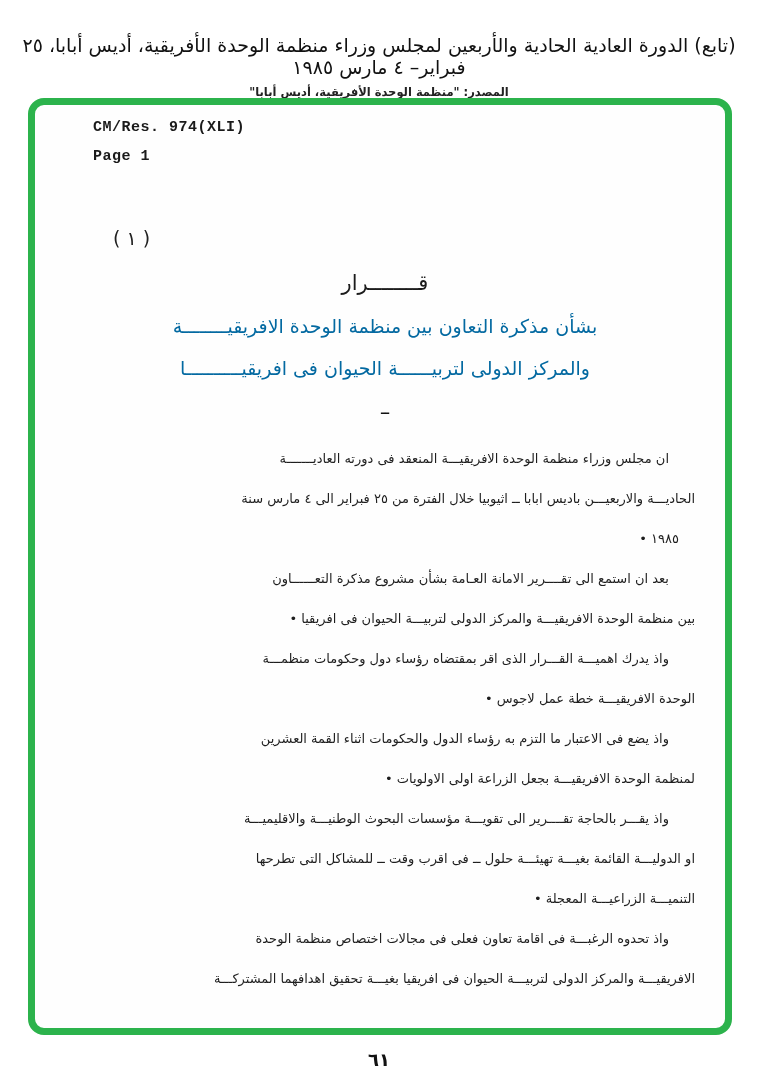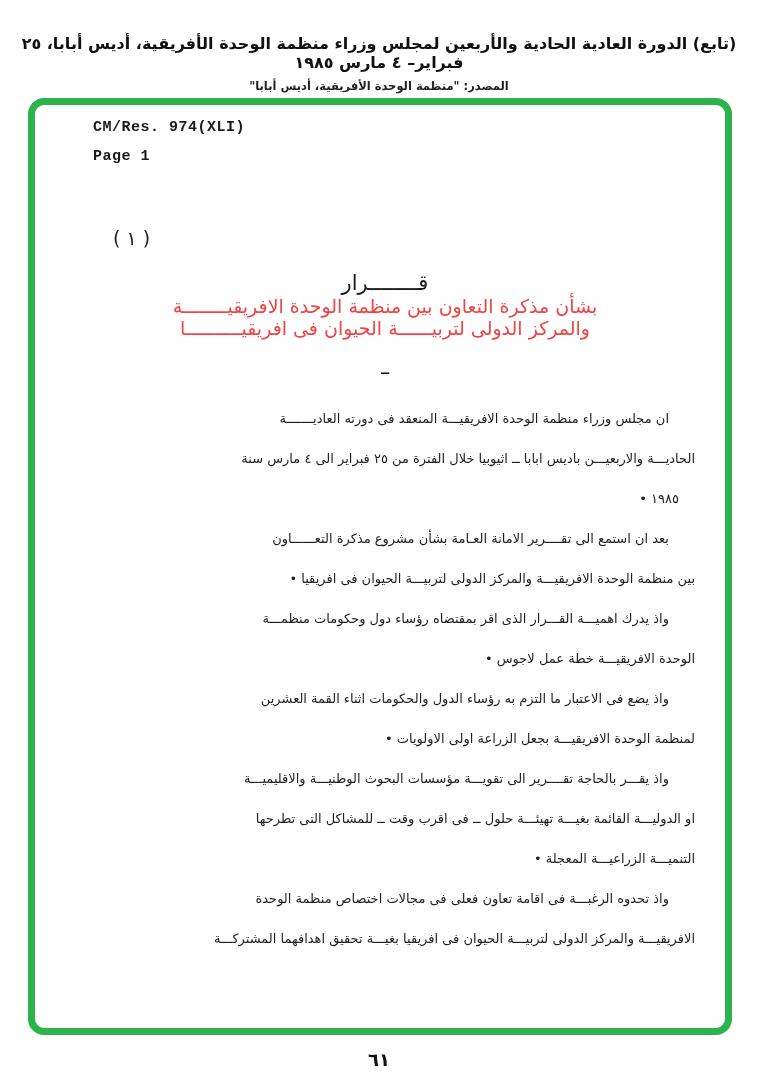--- a/index.html
+++ b/index.html
@@ -11,21 +11,21 @@
     position:relative;
     overflow:hidden;
   }
   
   .top-header{
     position:absolute;top:34px;left:0;right:0;
     text-align:center;
     direction:rtl;
   }
   .top-header .line1{
-    font-size:16px;font-weight:bold;
+    font-size:19px;font-weight:normal;
     letter-spacing:.2px;
     color:#111;
   }
   .top-header .line2{
     margin-top:7px;
     font-size:11.5px;font-weight:bold;
     color:#222;
   }
   
   .green-box{
@@ -60,22 +60,23 @@
     font-size:19px;color:#222;
     letter-spacing:2px;
   }
   
   .title{
     margin-top:22px;
     text-align:center;direction:rtl;
     font-size:21px;color:#1b1b1b;
   }
   .subtitle{
+    margin-top:20px;
     text-align:center;direction:rtl;
-    font-size:19px;color:#ef4444;
+    font-size:19px;color:#0369a1;
   }
   .separator{
     margin-top:24px;
     text-align:center;direction:rtl;
     font-size:12px;font-weight:bold;color:#111;
   }
   
   .body-text{
     margin-top:22px;
     direction:rtl;

